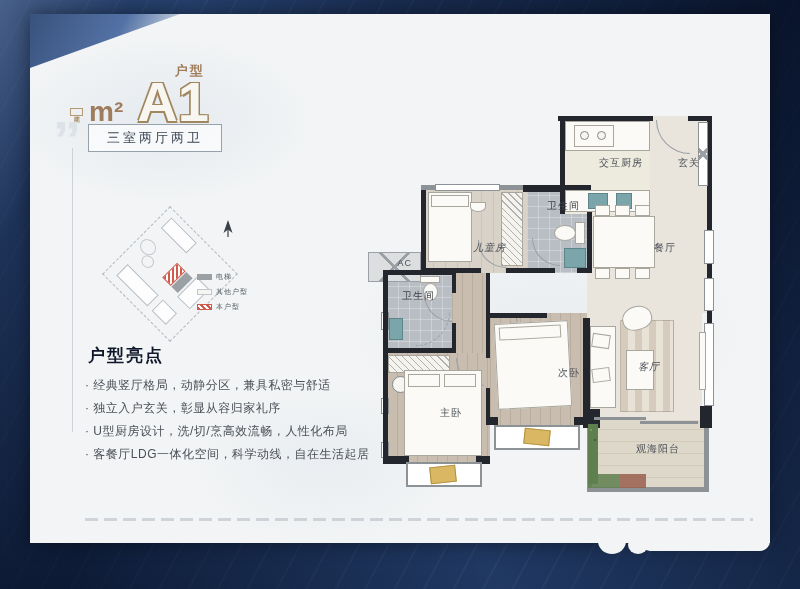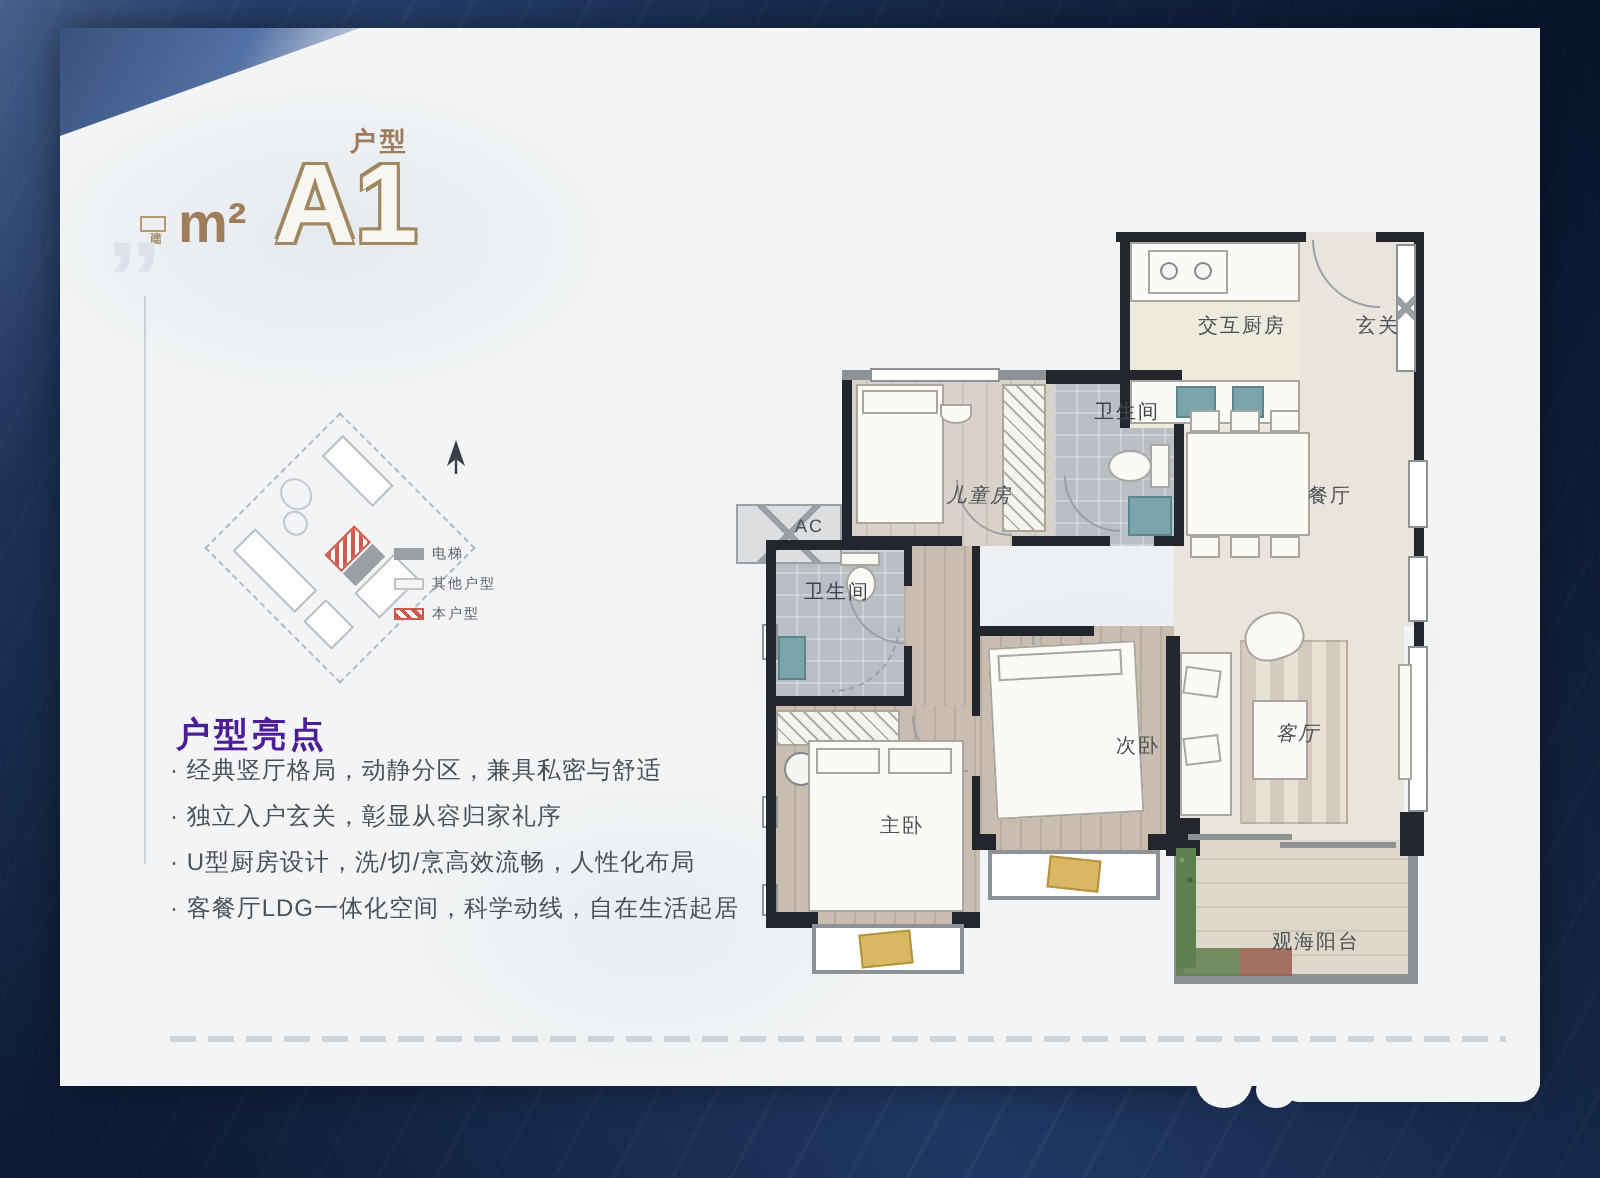--- a/index.html
+++ b/index.html
@@ -48,21 +48,21 @@
   .mp-tree{border:1px solid #c3c9cf;border-radius:50%;background:transparent;}
   .legend{position:absolute;left:167px;top:258px;}
   .legend-row{display:flex;align-items:center;margin-bottom:5px;}
   .sw{width:15px;height:6px;margin-right:4px;box-sizing:border-box;}
   .sw-solid{background:#9aa0a4;}
   .sw-outline{background:#f5f5f3;border:1px solid #c0c5ca;}
   .sw-hatch{background:repeating-linear-gradient(45deg,#d05a4e 0 2px,#fff 2px 4px);border:1px solid #cf5a4c;}
   .legend-label{font-size:7px;color:#5a6066;letter-spacing:1px;}
 
   
-  .hl-heading{position:absolute;left:58px;top:342px;font-size:17px;font-weight:800;color:#4c1d95;letter-spacing:2px;}
+  .hl-heading{position:absolute;left:58px;top:330px;font-size:17px;font-weight:800;color:#0f172a;letter-spacing:2px;}
   .hl-list{position:absolute;left:55px;top:360px;width:312px;list-style:none;margin:0;padding:0;}
   .hl-list li{font-size:12px;color:#4b5158;line-height:23px;letter-spacing:.5px;white-space:nowrap;}
   .hl-list li::before{content:"· ";color:#4b5158;}
   .disclaimer{position:absolute;left:55px;top:504px;width:668px;height:3px;opacity:.3;
         background:repeating-linear-gradient(90deg,#7e8a9a 0 13px,transparent 13px 19px);}
 
   
   .fp{position:absolute;left:338px;top:92px;width:352px;height:398px;}
   .fp *{position:absolute;box-sizing:border-box;}
   .wb{background:#23272d;}
@@ -98,20 +98,21 @@
   <div class="paper">
     <div class="corner-streak"></div>
 
     <div class="title-row">
       <div class="stamp">建面</div>
       <div class="big-unit">m²</div>
       <div class="plan-code">A1</div>
       <div class="plan-suffix">户型</div>
     </div>
     <div class="quote-mark">”</div>
+    <div class="badge">三室两厅两卫</div>
     <div class="vline"></div>
 
     <div class="miniplan">
       <div class="diamond">
         <div class="mp mp-bldg" style="left:8px;top:6px;width:36px;height:15px;"></div>
         <div class="mp mp-bldg" style="left:10px;top:70px;width:44px;height:16px;"></div>
         <div class="mp mp-bldg" style="left:60px;top:70px;width:20px;height:16px;"></div>
         <div class="mp mp-tree" style="left:4px;top:36px;width:17px;height:15px;"></div>
         <div class="mp mp-tree" style="left:16px;top:48px;width:13px;height:12px;"></div>
         <div class="mp mp-gray" style="left:57px;top:34px;width:9px;height:21px;"></div>
@@ -273,21 +274,21 @@
       <div class="rlbl" style="left:205px;top:50px;width:70px;">交互厨房</div>
       <div class="rlbl" style="left:292px;top:50px;width:40px;">玄关</div>
       <div class="rlbl" style="left:160px;top:93px;width:52px;color:#3f444a;">卫生间</div>
       <div class="rlbl" style="left:78px;top:135px;width:60px;font-style:italic;">儿童房</div>
       <div class="rlbl" style="left:268px;top:135px;width:40px;">餐厅</div>
       <div class="rlbl" style="left:8px;top:152px;width:36px;font-size:9px;">AC</div>
       <div class="rlbl" style="left:19px;top:183px;width:48px;color:#3f444a;">卫生间</div>
       <div class="rlbl" style="left:178px;top:260px;width:34px;">次卧</div>
       <div class="rlbl" style="left:56px;top:300px;width:38px;">主卧</div>
       <div class="rlbl" style="left:254px;top:254px;width:38px;font-style:italic;">客厅</div>
-      <div class="rlbl" style="left:248px;top:358px;width:64px;">观海阳台</div>
+      <div class="rlbl" style="left:248px;top:336px;width:64px;">观海阳台</div>
     </div>
 
   </div>
 
   <div class="paper-tab"></div>
   <div class="bubble" style="left:598px;top:528px;width:28px;height:26px;"></div>
   <div class="bubble" style="left:628px;top:536px;width:20px;height:18px;"></div>
   <div class="bubble" style="left:650px;top:532px;width:14px;height:14px;"></div>
 </div>
 

